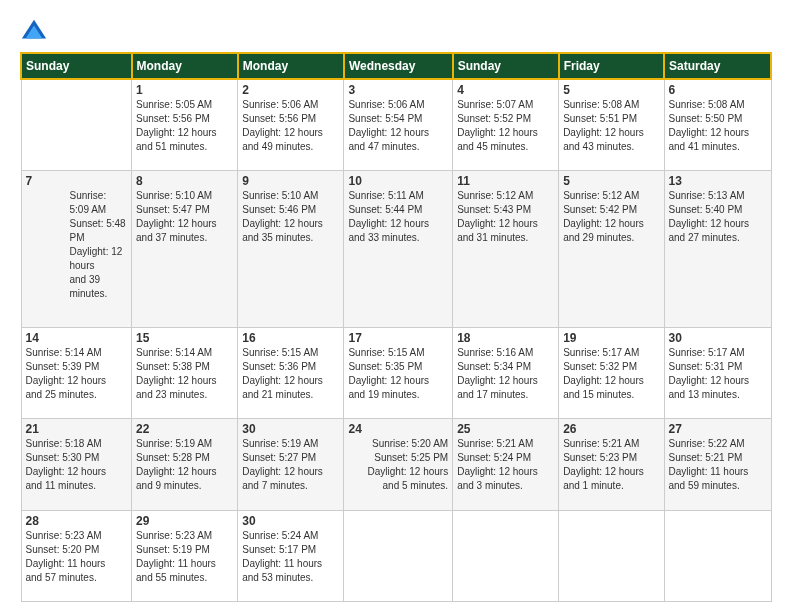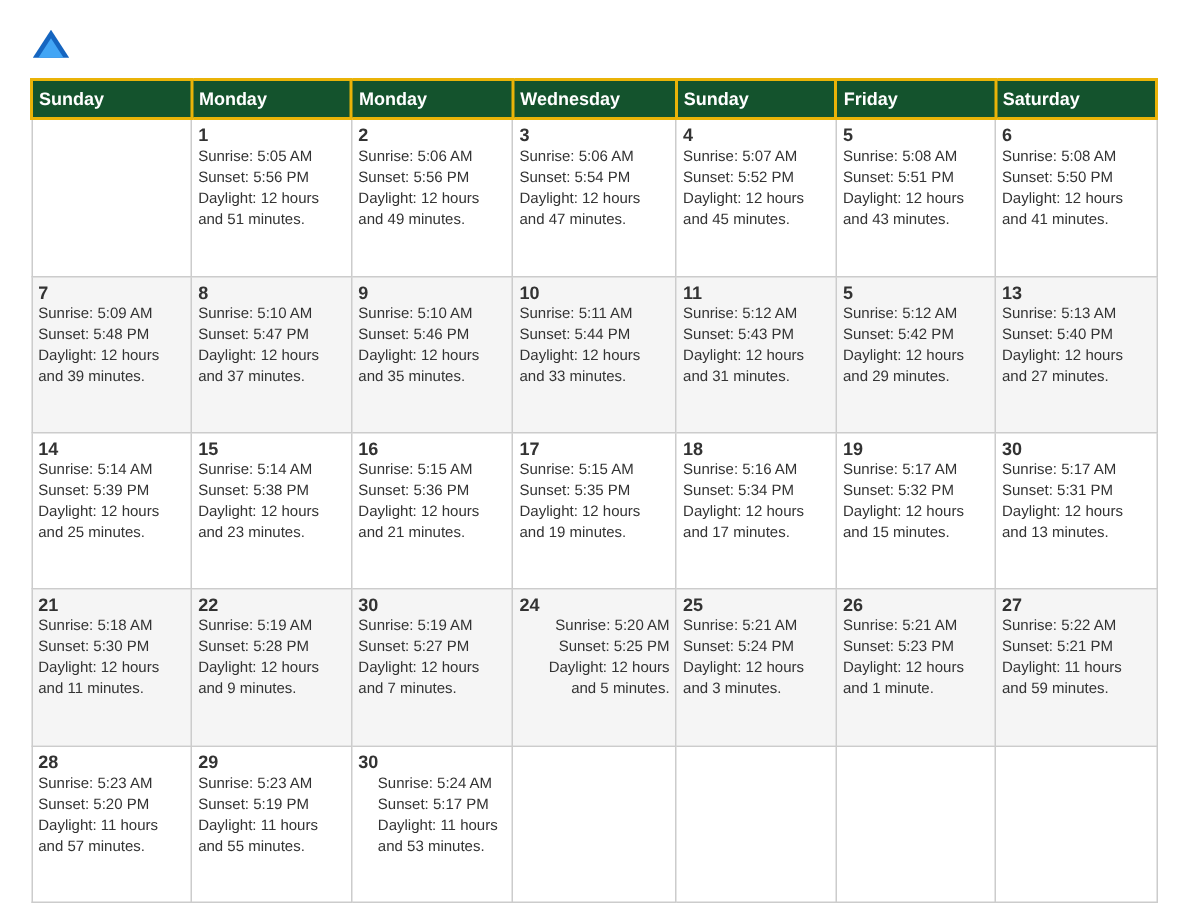--- a/index.html
+++ b/index.html
@@ -175,21 +175,21 @@
             <span class="day-num">6</span>
             <div class="day-info" style="white-space: pre-line;">Sunrise: 5:08 AM
 Sunset: 5:50 PM
 Daylight: 12 hours
 and 41 minutes.</div>
           </td>
         </tr>
         <tr>
           <td>
             <span class="day-num">7</span>
-            <div class="day-info" style="white-space: pre-line;">Sunrise: 5:09 AM
+            <div class="day-info" style="white-space: pre-line; margin-left: 44px;">Sunrise: 5:09 AM
 Sunset: 5:48 PM
 Daylight: 12 hours
 and 39 minutes.</div>
           </td>
           <td>
             <span class="day-num">8</span>
             <div class="day-info" style="white-space: pre-line;">Sunrise: 5:10 AM
 Sunset: 5:47 PM
 Daylight: 12 hours
 and 37 minutes.</div>
@@ -342,21 +342,21 @@
           </td>
           <td>
             <span class="day-num">29</span>
             <div class="day-info" style="white-space: pre-line;">Sunrise: 5:23 AM
 Sunset: 5:19 PM
 Daylight: 11 hours
 and 55 minutes.</div>
           </td>
           <td>
             <span class="day-num">30</span>
-            <div class="day-info" style="white-space: pre-line; margin-left: 13px;">Sunrise: 5:24 AM
+            <div class="day-info" style="white-space: pre-line;">Sunrise: 5:24 AM
 Sunset: 5:17 PM
 Daylight: 11 hours
 and 53 minutes.</div>
           </td>
           <td class="empty-cell"></td>
           <td class="empty-cell"></td>
           <td class="empty-cell"></td>
           <td class="empty-cell"></td>
         </tr>
       </tbody>

